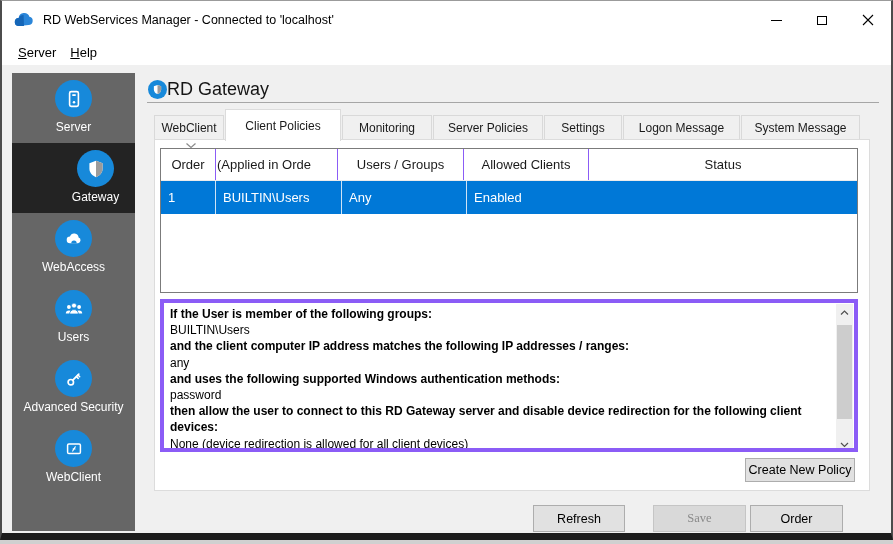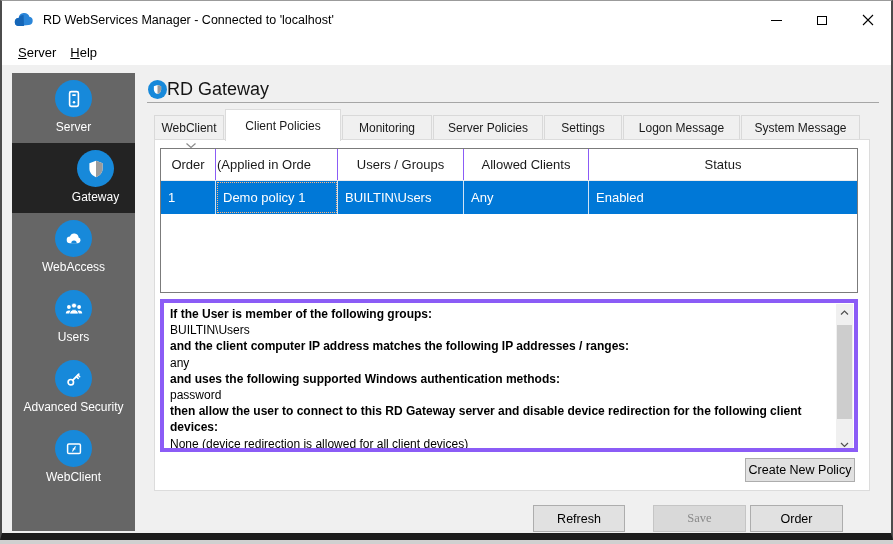--- a/index.html
+++ b/index.html
@@ -226,21 +226,20 @@
       </svg>
       <div class="grid-head">
         <div class="hcell c0">Order</div>
         <div class="hcell c1 left">(Applied in Orde</div>
         <div class="hcell c2">Users / Groups</div>
         <div class="hcell c3">Allowed Clients</div>
         <div class="hcell c4">Status</div>
       </div>
       <div class="grid-row">
         <div class="rcell c0">1</div>
-        <div class="rcell c1 focused">Demo policy 1</div>
         <div class="rcell c2">BUILTIN\Users</div>
         <div class="rcell c3">Any</div>
         <div class="rcell c4">Enabled</div>
       </div>
     </div>
 
     <div class="details">
       <div class="dline bold">If the User is member of the following groups:</div>
       <div class="dline">BUILTIN\Users</div>
       <div class="dline bold">and the client computer IP address matches the following IP addresses / ranges:</div>

